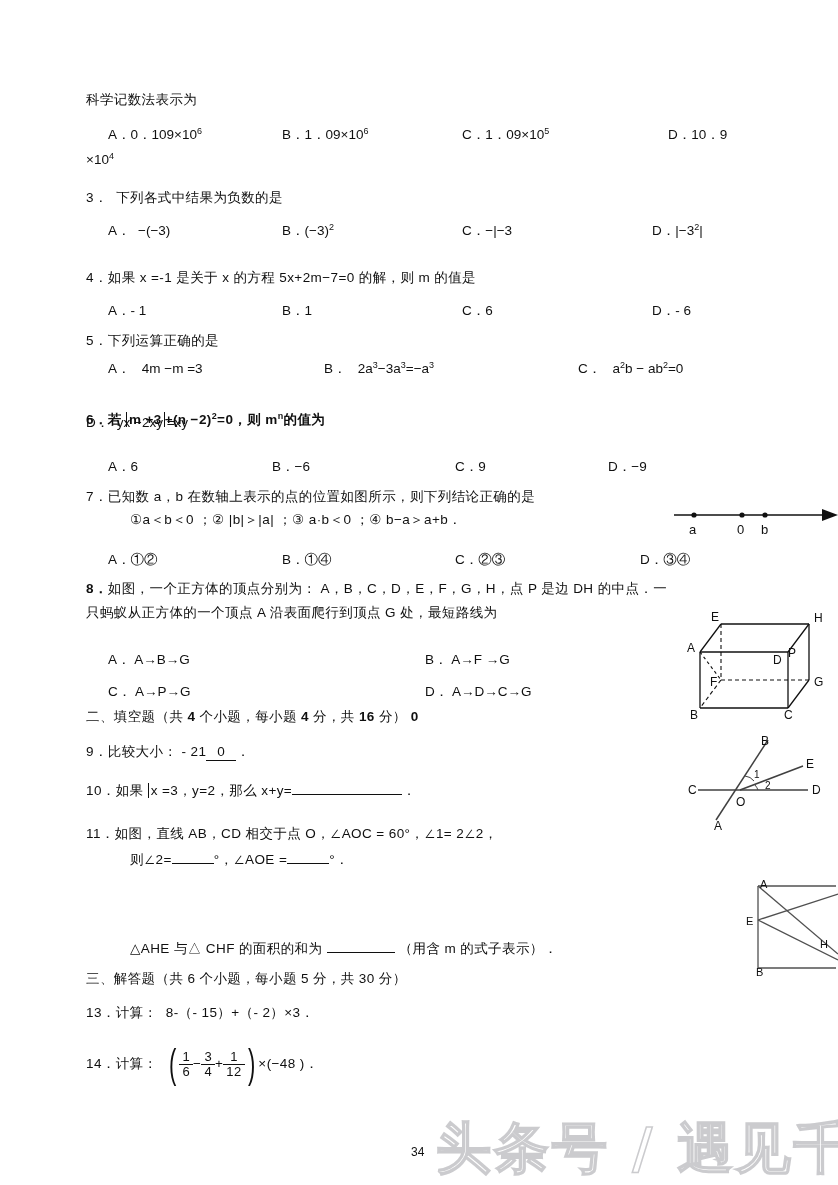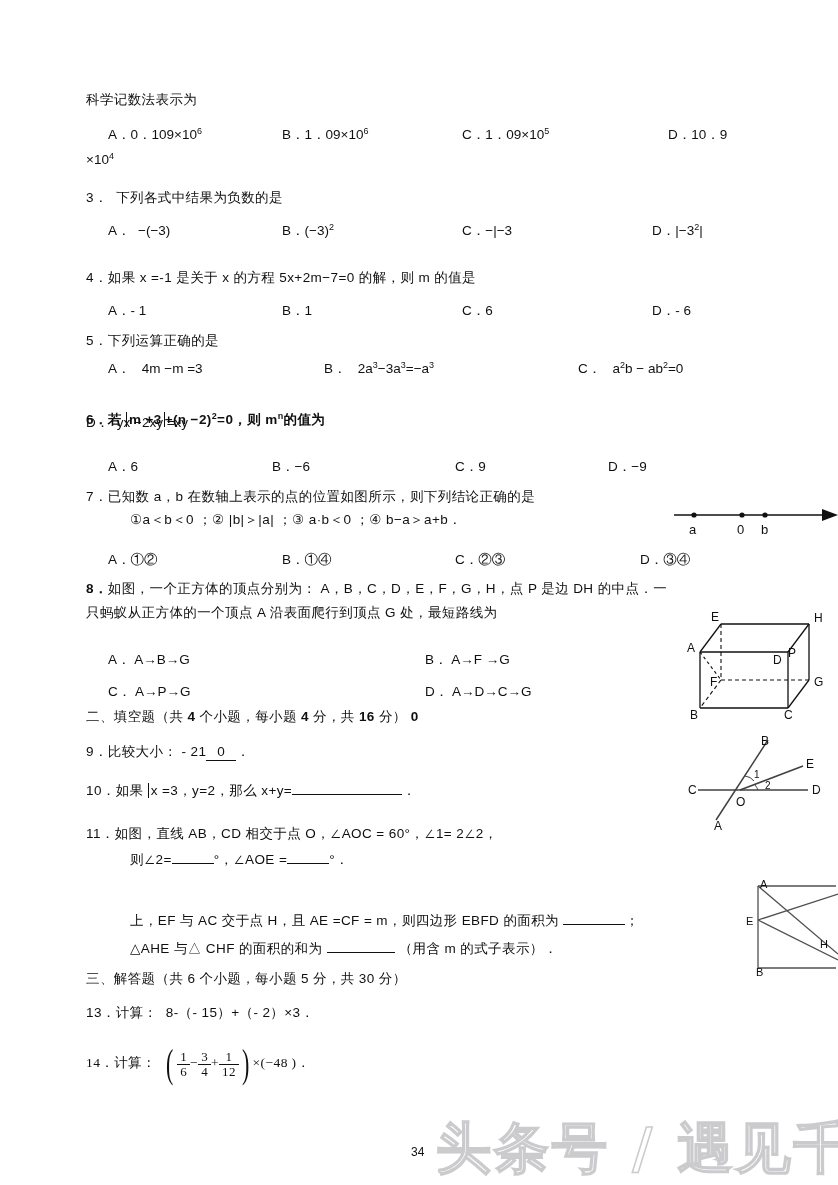--- a/index.html
+++ b/index.html
@@ -265,23 +265,20 @@
       <text x="118" y="40" font-family="Liberation Sans, sans-serif" font-size="12" fill="#101010">E</text>
       <text x="0" y="66" font-family="Liberation Sans, sans-serif" font-size="12" fill="#101010">C</text>
       <text x="124" y="66" font-family="Liberation Sans, sans-serif" font-size="12" fill="#101010">D</text>
       <text x="48" y="78" font-family="Liberation Sans, sans-serif" font-size="12" fill="#101010">O</text>
       <text x="26" y="102" font-family="Liberation Sans, sans-serif" font-size="12" fill="#101010">A</text>
       <text x="66" y="50" font-family="Liberation Sans, sans-serif" font-size="10" fill="#101010">1</text>
       <text x="77" y="61" font-family="Liberation Sans, sans-serif" font-size="10" fill="#101010">2</text>
     </svg>
   </div>
 
-  <div class="line" style="left:130px; top:913px;">
-    <span>上，EF 与 AC 交于点 H，且 AE =CF = m，则四边形  EBFD 的面积为</span>&nbsp;<span class="blank" style="width:62px;"></span><span>；</span>
-  </div>
   <div class="line" style="left:130px; top:941px;">
     <span>△AHE 与△ CHF 的面积的和为</span>&nbsp;<span class="blank" style="width:68px;"></span>&nbsp;<span>（用含 m 的式子表示）．</span>
   </div>
 
   <div class="fig" style="left:744px; top:876px;">
     <svg width="94" height="100" viewBox="0 0 94 100">
 
       <line x1="14" y1="10" x2="92" y2="10" stroke="#505050" stroke-width="1.3"></line>
       <line x1="14" y1="10" x2="14" y2="92" stroke="#505050" stroke-width="1.3"></line>
       <line x1="14" y1="92" x2="92" y2="92" stroke="#505050" stroke-width="1.3"></line>
@@ -297,20 +294,20 @@
       <text x="76" y="72" font-family="Liberation Sans, sans-serif" font-size="11" fill="#101010">H</text>
     </svg>
   </div>
 
   <div class="line" style="left:86px; top:971px;">三、解答题（共  6 个小题，每小题  5 分，共  30 分）</div>
 
   <div class="line" style="left:86px; top:1005px;">
     <span>13．</span><span>计算：</span>&nbsp;&nbsp;<span>8-（- 15）+（- 2）×3．</span>
   </div>
 
-  <div class="line" style="left:86px; top:1046px;font-family:Liberation Serif, serif;">
+  <div class="line" style="left:86px; top:1046px;">
     <span>14．</span><span>计算：</span>&nbsp;&nbsp;<span class="paren">(</span><span class="frac"><span class="num">1</span><span class="den">6</span></span><span>−</span><span class="frac"><span class="num">3</span><span class="den">4</span></span><span>+</span><span class="frac"><span class="num">1</span><span class="den">12</span></span><span class="paren">)</span><span>×(−48 )．</span>
   </div>
 
   <div class="pagenum" style="left:411px; top:1145px;">34</div>
   <div class="watermark" style="left:436px; top:1112px;">头条号 / 遇见千育</div>
 
 </div>
 
 </body></html>

